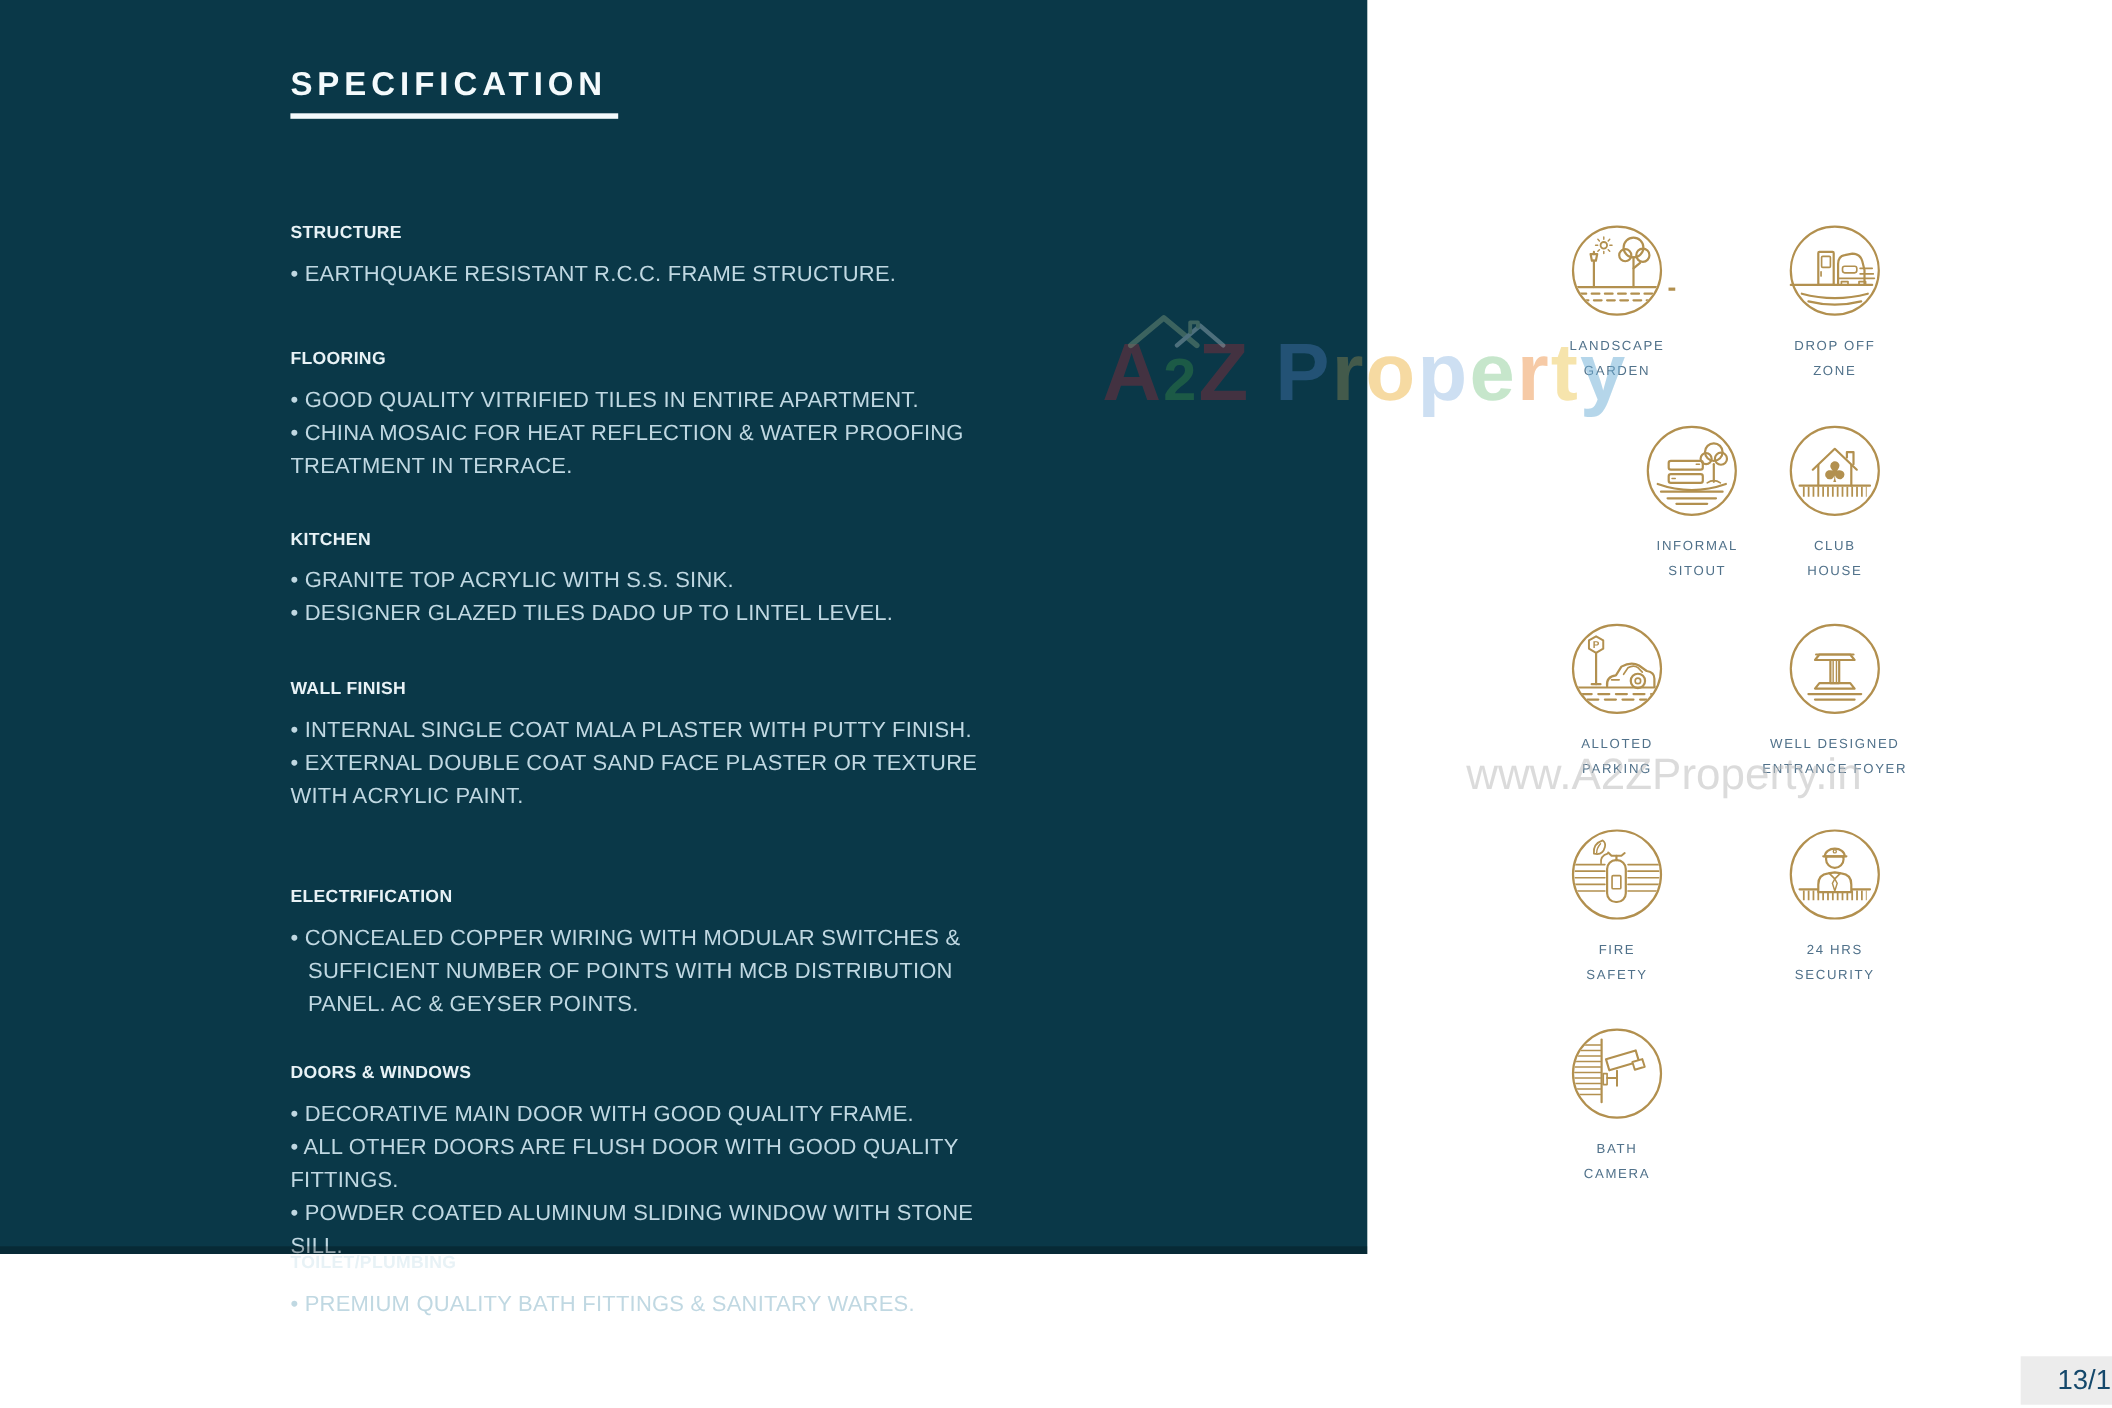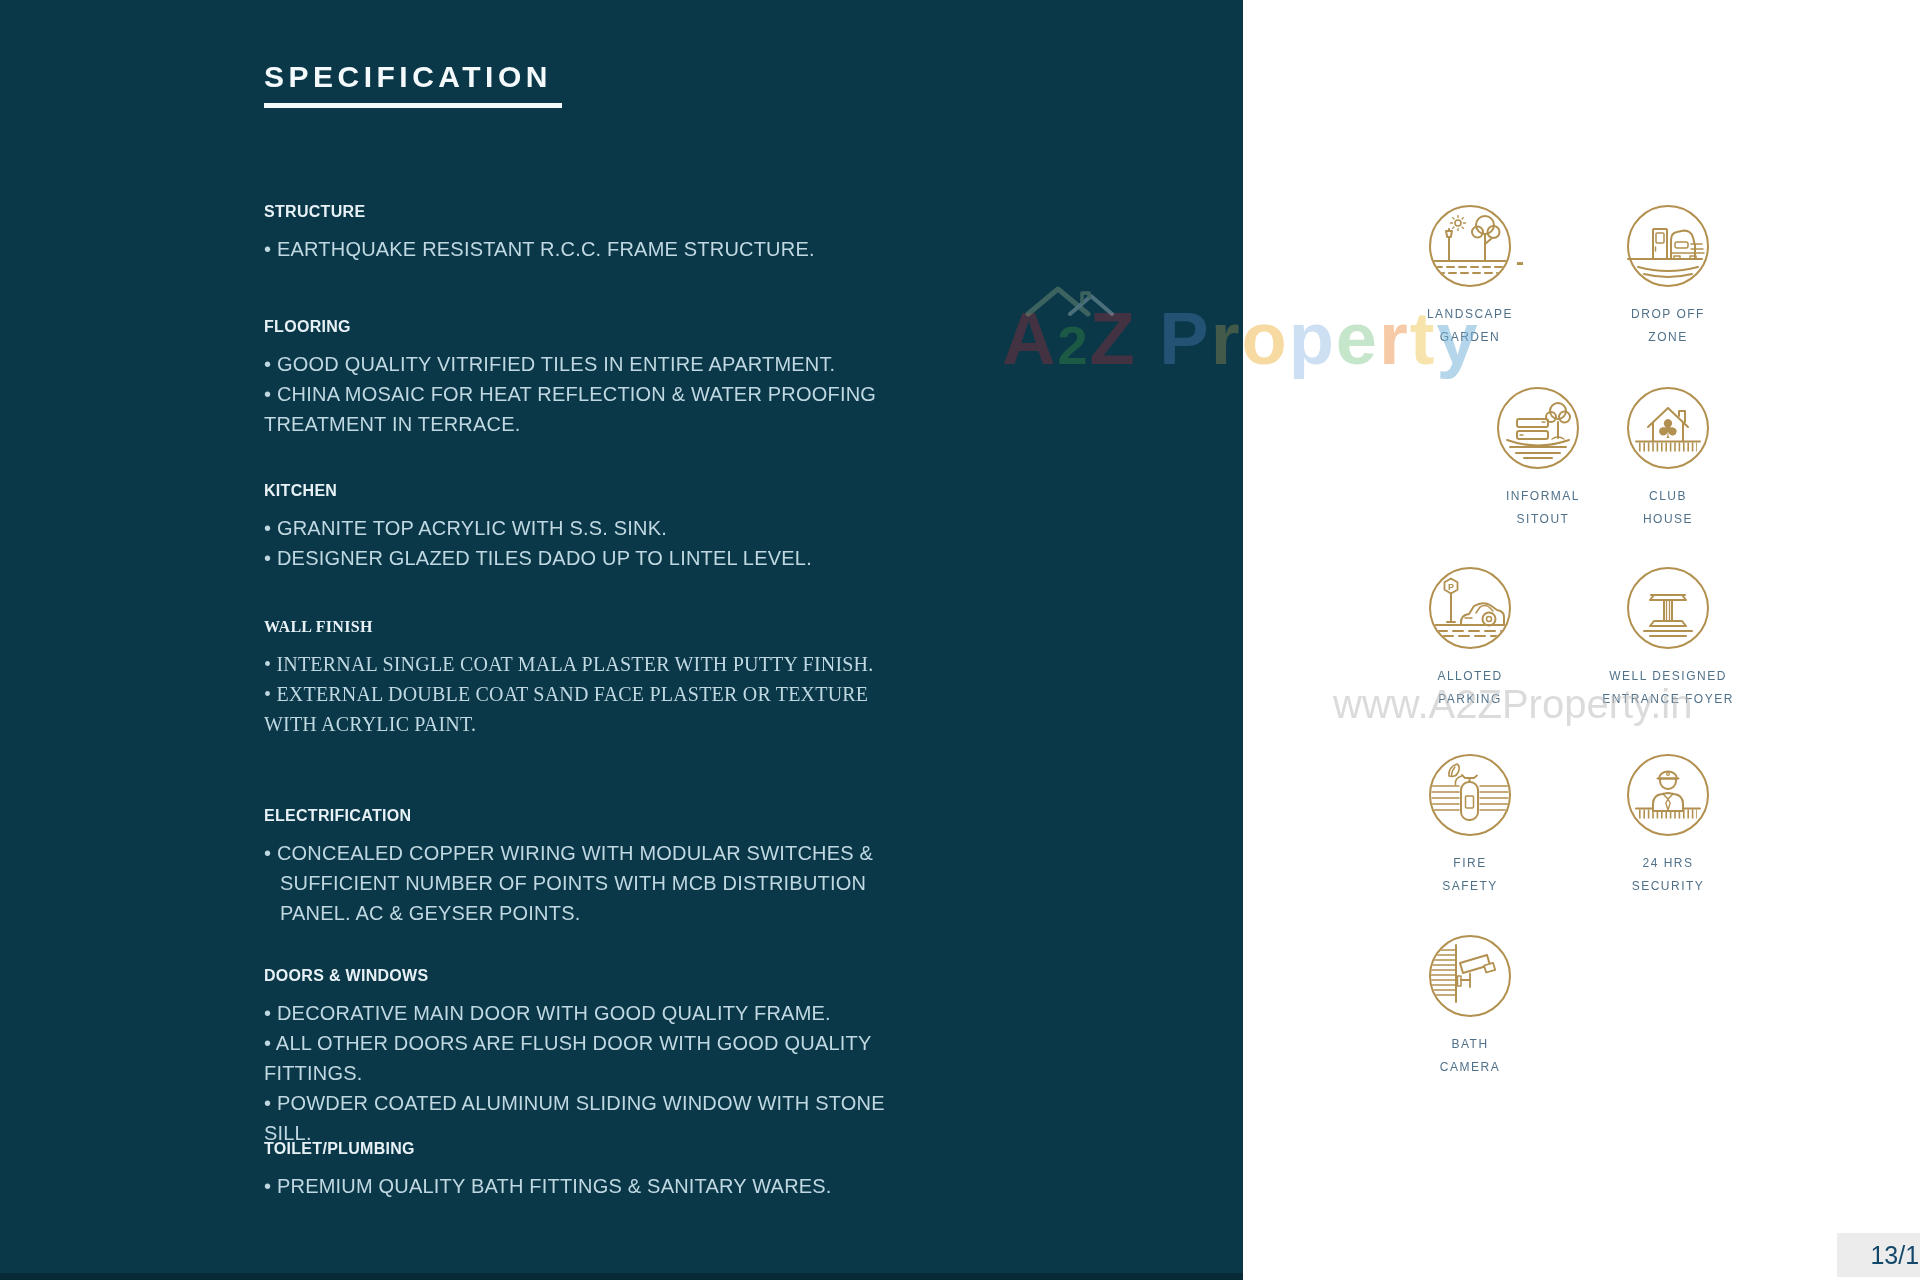--- a/index.html
+++ b/index.html
@@ -3,21 +3,21 @@
 <meta charset="utf-8">
 <style>
   * { margin:0; padding:0; box-sizing:border-box; }
   html,body { width:1920px; height:1280px; }
   body {
     position:relative; overflow:hidden; background:#ffffff;
     font-family:"Liberation Sans", sans-serif;
   }
   
   .left-panel {
-    position:absolute; left:0; top:0; width:1243px; height:1280px;
+    position:absolute; left:0; top:0; width:1243px; height:1140px;
     background:#0a3848;
   }
   .left-panel .bottom-edge {
     position:absolute; left:0; bottom:0; width:100%; height:7px;
     background:rgba(0,0,0,.25);
   }
   .spec-title {
     position:absolute; left:264px; top:60px;
     color:#f4fafc; font-size:30px; font-weight:bold; letter-spacing:4.5px;
   }
@@ -28,21 +28,21 @@
   .spec-section { position:absolute; left:264px; width:640px; }
   .spec-section h3 {
     color:#e8f2f6; font-size:16px; font-weight:bold; letter-spacing:.3px;
     margin-bottom:10px; line-height:24px;
   }
   .spec-line {
     color:#c0d8e2; font-size:20px; line-height:30px; letter-spacing:.2px;
   }
   .spec-line.cont-indent { padding-left:16px; }
   .s0 { top:200px; } .s1 { top:315px; } .s2 { top:479px; }
-  .s3 { top:615px;font-family:Liberation Serif, serif; } .s4 { top:804px; } .s5 { top:964px; }
+  .s3 { top:615px; } .s4 { top:804px; } .s5 { top:964px; }
   .s6 { top:1137px; }
   
   .amenity-cell {
     position:absolute; width:220px;
     display:flex; flex-direction:column; align-items:center;
   }
   .c1 { left:1360px; top:204px; } .c2 { left:1558px; top:204px; }
   .c3 { left:1360px; top:386px;align-items:flex-end; } .c4 { left:1558px; top:386px; }
   .c5 { left:1360px; top:566px; } .c6 { left:1558px; top:566px; }
   .c7 { left:1360px; top:753px; } .c8 { left:1558px; top:753px; }

